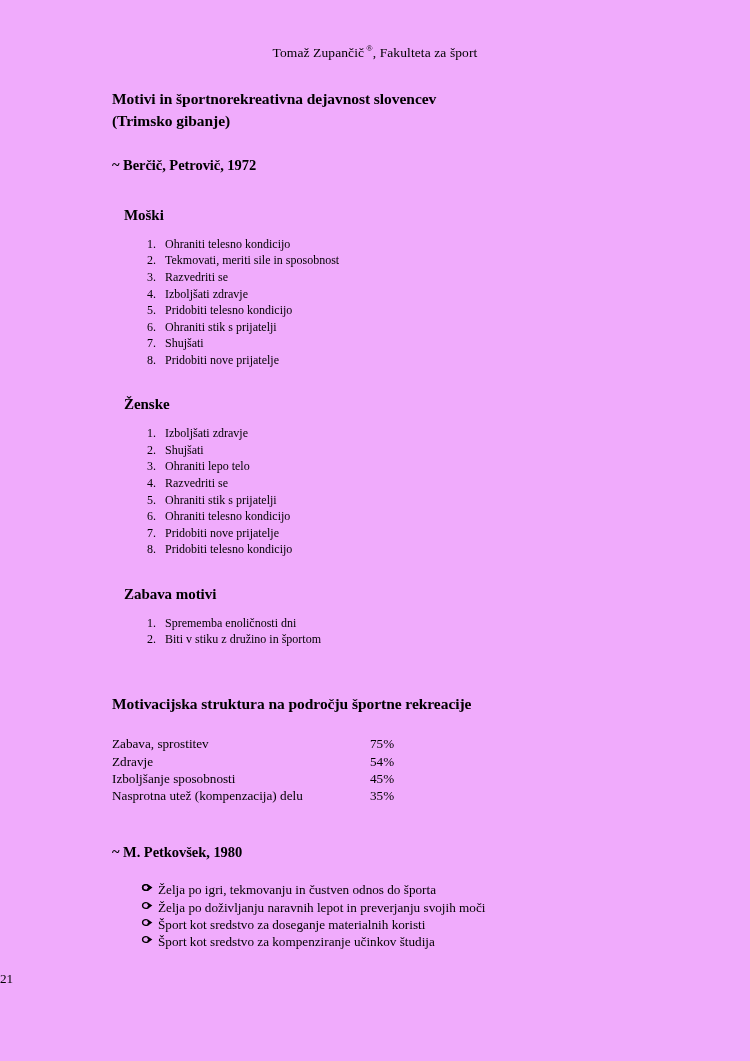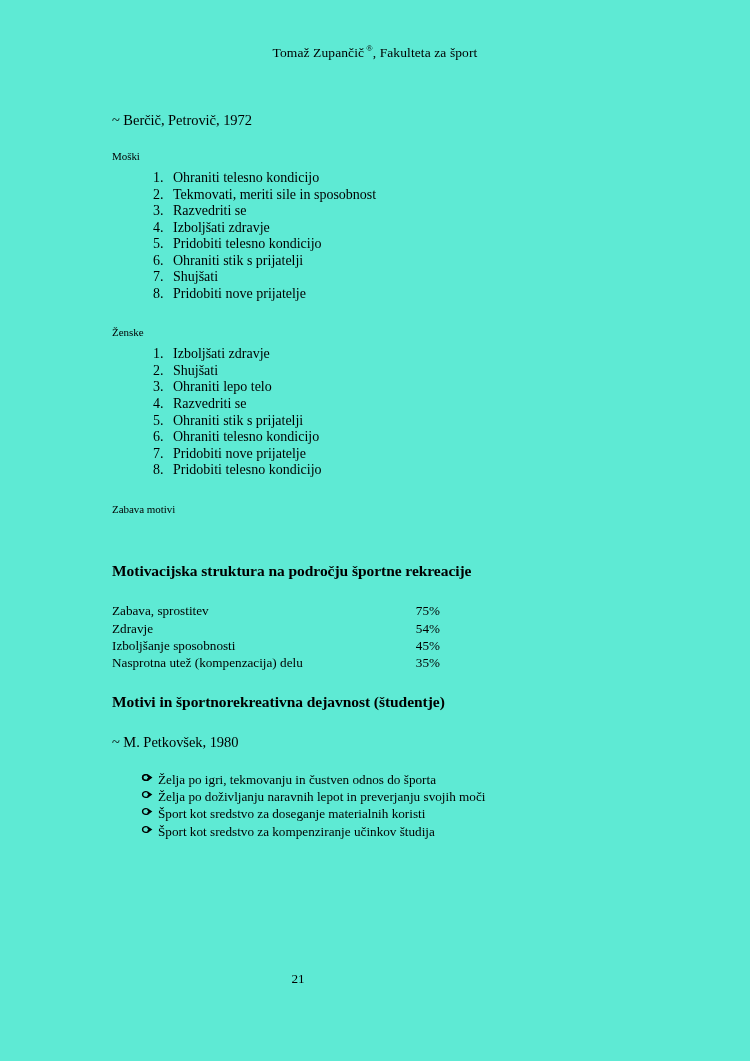--- a/index.html
+++ b/index.html
@@ -9,21 +9,21 @@
   }
   body {
     font-family: "Liberation Serif", "DejaVu Serif", serif;
     color: #000000;
   }
   .page {
     position: relative;
     width: 750px;
     height: 1061px;
     margin: 0 auto;
-    background: #5eead4;
+    background: #f0abfc;
     overflow: hidden;
     box-sizing: border-box;
     padding-left: 20px;
   }
 
   
   .running-header {
     position: absolute;
     top: 43px;
     left: 0;
@@ -50,37 +50,37 @@
   h1.doc-heading {
     font-size: 15.5px;
     font-weight: bold;
     line-height: 1.45;
     margin: 0;
     letter-spacing: -0.05px;
   }
 
   .attribution {
     font-size: 14.5px;
-    font-weight: normal;
+    font-weight: bold;
     margin: 0;
     letter-spacing: -0.05px;
   }
 
   h2.sub-heading {
-    font-size: 11px;
-    font-weight: normal;
-    margin: 0;
+    font-size: 15px;
+    font-weight: bold;
+    margin: 12px;
     letter-spacing: -0.05px;
   }
 
   ol.motive-list {
     list-style: decimal;
-    margin: 8px;
+    margin: 0;
     padding: 0 0 0 47px;
-    font-size: 14px;
+    font-size: 12px;
   }
   ol.motive-list li {
     line-height: 16.55px;
     padding-left: 6px;
   }
 
   
   .pct-table {
     border-collapse: collapse;
     font-size: 13.2px;
@@ -89,21 +89,20 @@
     padding: 0;
     line-height: 17.3px;
     vertical-align: top;
   }
   .pct-table td.pct-label {
     width: 250px;
     padding-right: 8px;
   }
   .pct-table td.pct-value {
     width: 70px;
-    text-align: right;
   }
 
   
   ul.arrow-list {
     list-style: none;
     margin: 0;
     padding: 0 0 0 28px;
     font-size: 13.2px;
   }
   ul.arrow-list li {
@@ -121,21 +120,20 @@
   }
   ul.arrow-list li .bullet-arrow svg {
     display: block;
   }
 
   .page-number {
     position: absolute;
     top: 971px;
     left: 0;
     width: 596px;
-    text-align: center;
     font-size: 13.2px;
   }
 
   
   .sp-after-title { height: 24px; }
   .sp-after-attr  { height: 21px; }
   .sp-after-list  { height: 16px; }
   .sp-big         { height: 45px; }
   .sp-med         { height: 20px; }
 </style>
@@ -143,20 +141,24 @@
 <body>
 
 <div class="page">
 
   <div class="running-header">
     <span>Tomaž Zupančič</span><sup>®</sup><span>, Fakulteta za šport</span>
   </div>
 
   <div class="content">
 
+    <h1 class="doc-heading">
+      <span>Motivi in športnorekreativna dejavnost slovencev</span><br>
+      <span>(Trimsko gibanje)</span>
+    </h1>
 
     <div class="sp-after-title"></div>
 
     <p class="attribution">~ Berčič, Petrovič, 1972</p>
 
     <div class="sp-after-attr"></div>
 
     <h2 class="sub-heading">Moški</h2>
     <ol class="motive-list">
       <li>Ohraniti telesno kondicijo</li>
@@ -179,20 +181,24 @@
       <li>Razvedriti se</li>
       <li>Ohraniti stik s prijatelji</li>
       <li>Ohraniti telesno kondicijo</li>
       <li>Pridobiti nove prijatelje</li>
       <li>Pridobiti telesno kondicijo</li>
     </ol>
 
     <div class="sp-after-list"></div>
 
     <h2 class="sub-heading">Zabava motivi</h2>
+    <ol class="motive-list">
+      <li>Sprememba enoličnosti dni</li>
+      <li>Biti v stiku z družino in športom</li>
+    </ol>
 
     <div class="sp-big"></div>
 
     <h1 class="doc-heading">Motivacijska struktura na področju športne rekreacije</h1>
 
     <div class="sp-med"></div>
 
     <table class="pct-table">
       <tbody>
         <tr>
@@ -209,21 +215,20 @@
         </tr>
         <tr>
           <td class="pct-label">Nasprotna utež (kompenzacija) delu</td>
           <td class="pct-value">35%</td>
         </tr>
       </tbody>
     </table>
 
     <div class="sp-med"></div>
 
-    <h1 class="doc-heading">Motivi in športnorekreativna dejavnost (študentje)</h1>
 
     <div class="sp-med"></div>
 
     <p class="attribution">~ M. Petkovšek, 1980</p>
 
     <div class="sp-med"></div>
 
     <ul class="arrow-list">
       <li>
         <span class="bullet-arrow">

